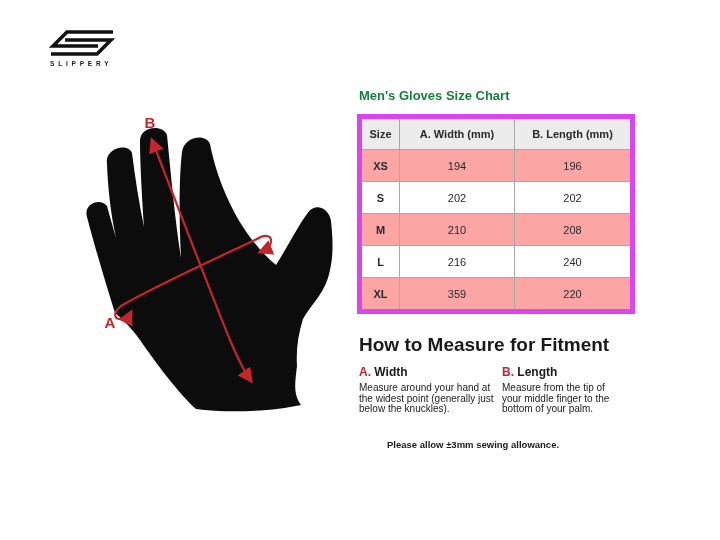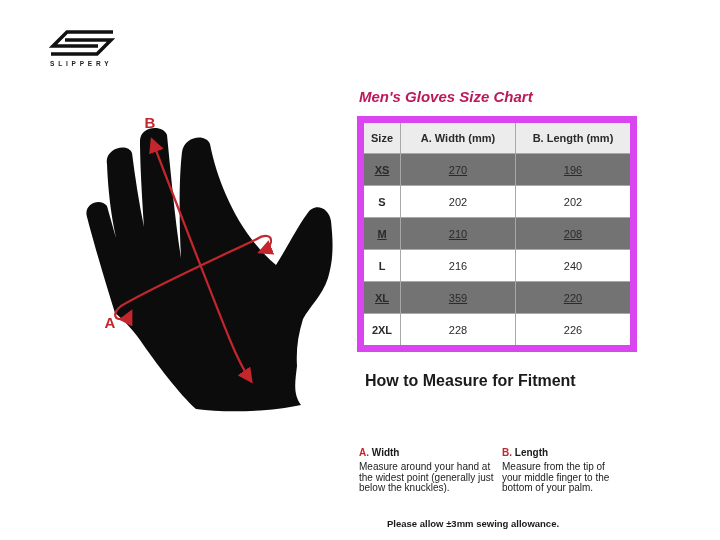--- a/index.html
+++ b/index.html
@@ -12,36 +12,36 @@
   .logo svg { display:block; width:68px; height:26px; }
   .brand-name {
     font-size:6.5px; font-weight:bold; letter-spacing:3.8px;
     color:#1c1c1c; margin-top:4px; padding-left:2px; white-space:nowrap;
   }
   
   .hand-figure { position:absolute; left:60px; top:100px; width:290px; height:330px; }
   .hand-figure svg { display:block; width:290px; height:330px; }
   
   .panel { position:absolute; left:357px; top:88px; width:278px; }
-  .panel-title { font-size:15px; font-weight:bold; margin:0 0 11px 2px; color:#be185d;font-style:italic; }
-  table.size-table { border-collapse:collapse; width:273px; table-layout:fixed; border:7px solid #d946ef; }
+  .panel-title { font-size:13px; font-weight:bold; margin:0 0 11px 2px; color:#15803d; }
+  table.size-table { border-collapse:collapse; width:273px; table-layout:fixed; border:5px solid #d946ef; }
   .size-table th, .size-table td {
     border:1px solid #a8a8a8; text-align:center; vertical-align:middle;
     color:#2a2a2a; padding:0;
   }
   .size-table th { height:30px; font-size:11px; font-weight:bold; background:#ececec; }
   .size-table td { height:31px; font-size:11px; font-weight:normal; background:#ffffff; }
   .size-table td.size-cell { font-weight:bold; }
-  .size-table tbody tr.shaded td { background:#737373;text-decoration:underline; }
+  .size-table tbody tr.shaded td { background:#fca5a5; }
   
-  .measure-title { font-size:16px; font-weight:bold; margin:20px 0 9px 8px; color:#1a1a1a; }
+  .measure-title { font-size:19px; font-weight:bold; margin:20px 0 9px 2px; color:#1a1a1a; }
   .measure-cols { display:flex; margin-left:2px; }
   .measure-col { width:143px; }
   .measure-col.second { flex:1; }
-  .measure-label { font-size:10px; font-weight:bold; color:#1a1a1a; margin-bottom:4px;margin-top:48px; }
+  .measure-label { font-size:12px; font-weight:bold; color:#1a1a1a; margin-bottom:4px; }
   .measure-key { color:#c3262c; }
   .measure-desc { font-size:10px; line-height:10.5px; color:#222222; padding-right:8px; }
   .sewing-note { font-size:9.5px; font-weight:bold; color:#1a1a1a; margin:24px 0 0 2px;padding-left:28px; }
   
   .page-footer { position:absolute; left:32px; top:488px; font-size:7.5px; line-height:10px; color:#2f2f2f; }
 </style>
 </head>
 <body>
 
 <div class="canvas">
@@ -106,21 +106,21 @@
       <thead>
         <tr>
           <th>Size</th>
           <th>A. Width (mm)</th>
           <th>B. Length (mm)</th>
         </tr>
       </thead>
       <tbody>
         <tr class="shaded">
           <td class="size-cell">XS</td>
-          <td>270</td>
+          <td>194</td>
           <td>196</td>
         </tr>
         <tr>
           <td class="size-cell">S</td>
           <td>202</td>
           <td>202</td>
         </tr>
         <tr class="shaded">
           <td class="size-cell">M</td>
           <td>210</td>
@@ -128,25 +128,20 @@
         </tr>
         <tr>
           <td class="size-cell">L</td>
           <td>216</td>
           <td>240</td>
         </tr>
         <tr class="shaded">
           <td class="size-cell">XL</td>
           <td>359</td>
           <td>220</td>
-        </tr>
-        <tr>
-          <td class="size-cell">2XL</td>
-          <td>228</td>
-          <td>226</td>
         </tr>
       </tbody>
     </table>
 
     <h2 class="measure-title">How to Measure for Fitment</h2>
 
     <div class="measure-cols">
       <div class="measure-col">
         <div class="measure-label">
           <span class="measure-key">A.</span>

